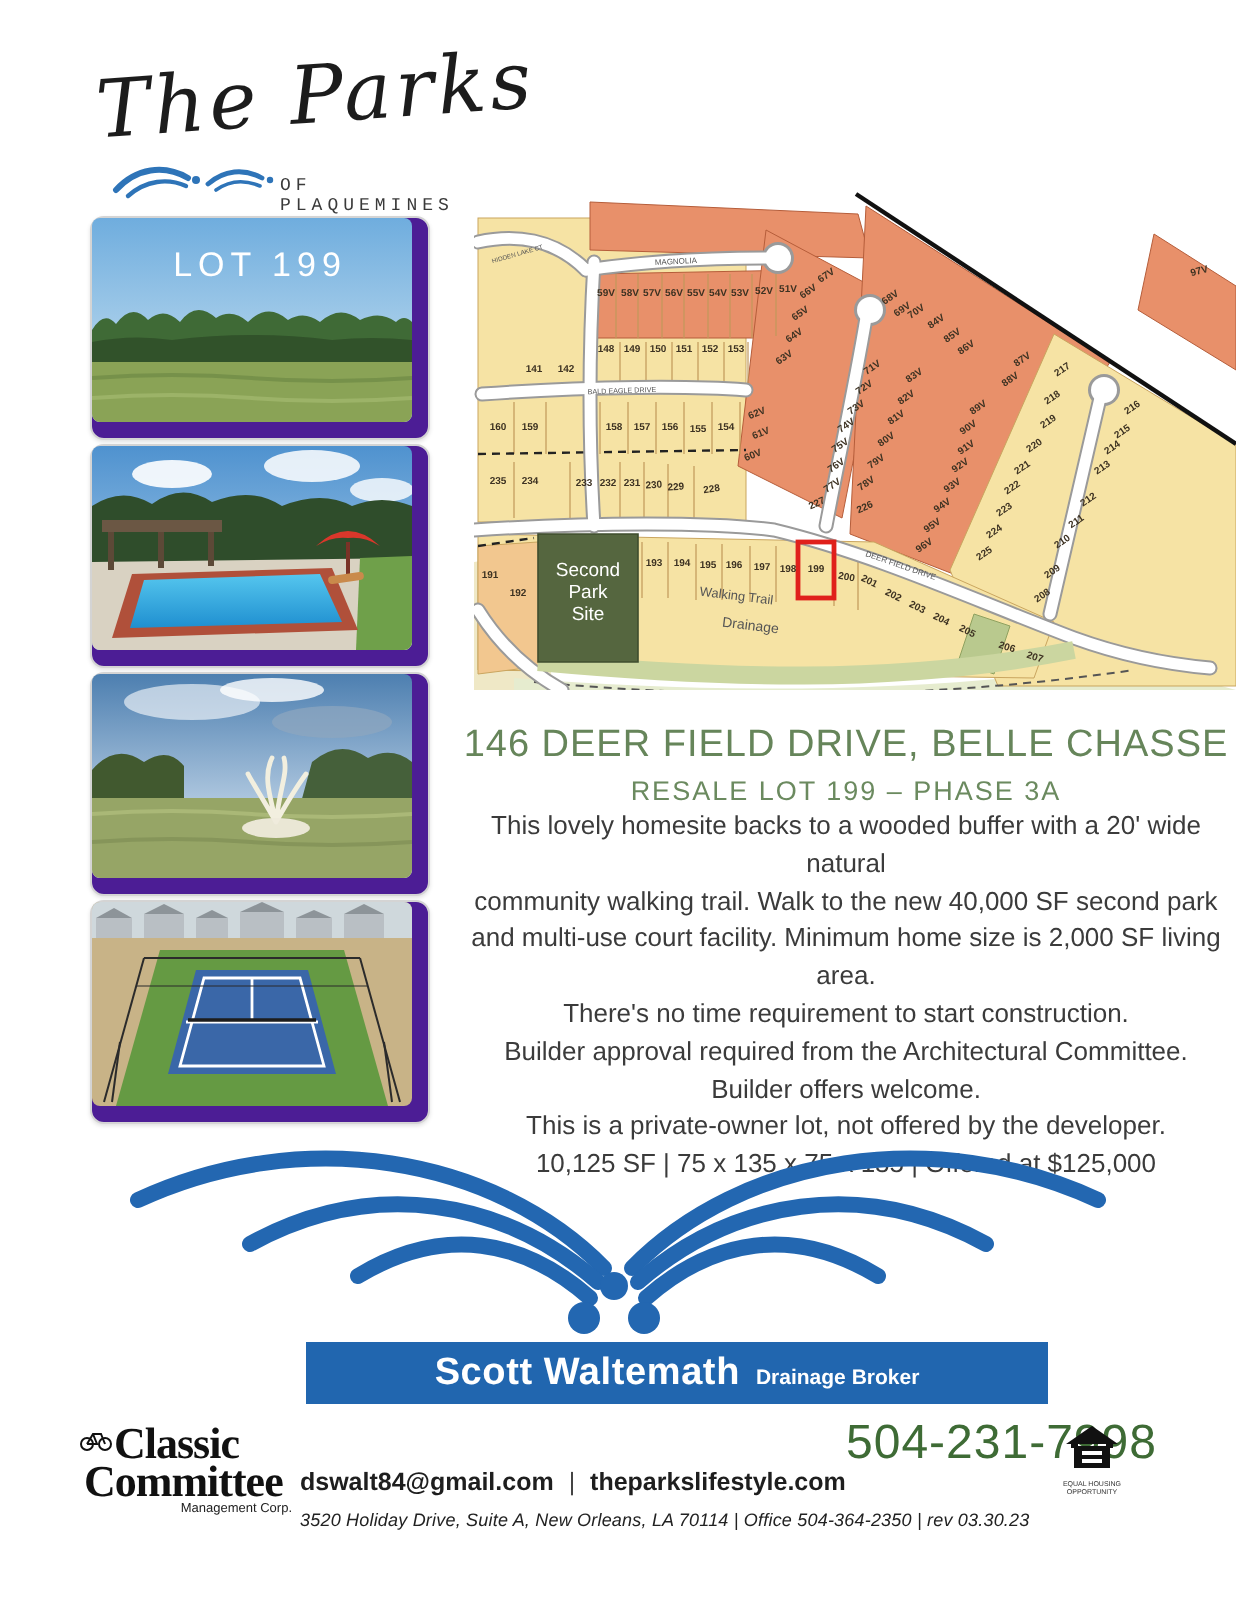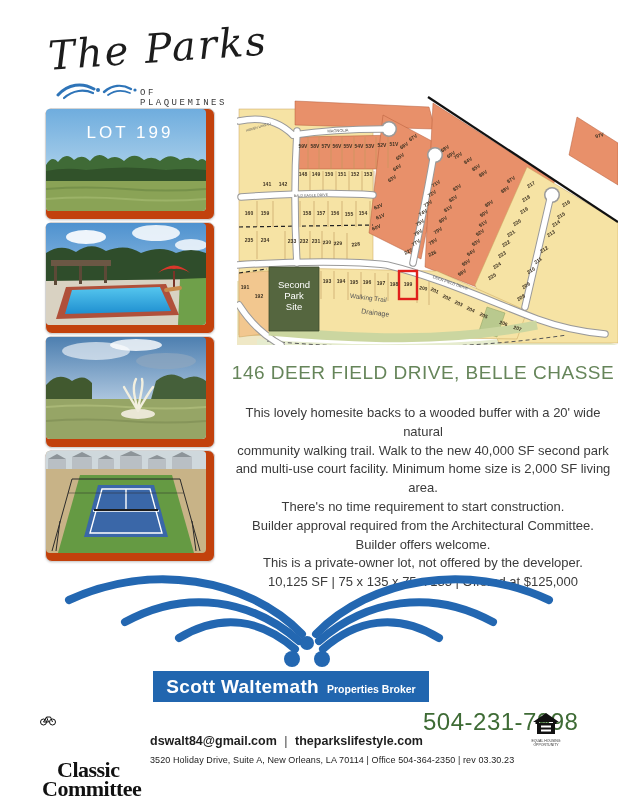--- a/index.html
+++ b/index.html
@@ -8,21 +8,21 @@
 
   
   .logo{position:absolute;left:48px;top:26px;width:195px;height:80px;}
   .logo-script{font-family:"DejaVu Serif","Liberation Serif",serif;font-style:italic;
                font-size:40px;color:#1c1c1c;letter-spacing:2px;transform:rotate(-4deg);
                white-space:nowrap;}
   .logo-sub{position:absolute;left:92px;top:62px;font-size:9px;letter-spacing:2.5px;color:#3a3a3a;font-family:Liberation Mono, monospace;}
   .logo-swoosh{position:absolute;left:8px;top:54px;}
 
   
-  .photo{position:absolute;left:45px;width:170px;height:112px;background:#c2410c;
+  .photo{position:absolute;left:45px;width:170px;height:112px;background:#4c1d95;
          border:1px solid #d4d4d4;border-radius:7px;padding:0;box-sizing:border-box;
          box-shadow:0 1px 2px rgba(0,0,0,.12);}
   .photo svg{display:block;border-radius:4px;}
   .lot-photo-label{position:absolute;top:14px;left:0;width:100%;text-align:center;
         color:#ffffff;font-size:17px;letter-spacing:3px;font-weight:500;}
 
   
   .map{position:absolute;left:237px;top:95px;width:381px;height:250px;}
   .lot-num{font-size:5px;font-weight:700;fill:#3d3222;text-anchor:middle;
            font-family:"Liberation Sans",sans-serif;}
@@ -33,37 +33,37 @@
   .headline{position:absolute;left:227px;top:362px;width:392px;text-align:center;}
   .headline .title{font-size:19px;letter-spacing:.5px;color:#66855a;font-weight:500;}
   .headline .subtitle{font-size:13.5px;letter-spacing:1px;color:#6b8a5f;margin-top:4px;font-weight:500;}
   .description{position:absolute;left:225px;top:404px;width:396px;text-align:center;}
   .desc-line{font-size:13px;line-height:18.8px;color:#3b3b3b;}
 
   
   .splash{position:absolute;left:55px;top:558px;}
 
   
-  .banner{position:absolute;left:153px;top:671px;width:276px;height:31px;background:#2166af;
+  .banner{position:absolute;left:153px;top:671px;width:371px;height:31px;background:#2166af;
           display:flex;align-items:center;justify-content:center;gap:8px;}
   .banner .agent-name{color:#fff;font-size:19px;font-weight:700;letter-spacing:.3px;}
   .banner .agent-role{color:#fff;font-size:10.5px;font-weight:700;padding-top:4px;}
 
   
   .brokerage{position:absolute;left:42px;top:712px;width:104px;
              font-family:"Liberation Serif",serif;color:#111;}
   .brokerage .l1{font-size:22px;font-weight:700;letter-spacing:-.5px;line-height:19px;}
   .brokerage .l2{font-size:22px;font-weight:700;letter-spacing:-.5px;line-height:19px;}
   .brokerage .l3{font-size:6.5px;text-align:right;font-family:"Liberation Sans",sans-serif;
                  color:#222;margin-top:1px;}
   .bike{position:absolute;left:-2px;top:2px;}
   .contact{position:absolute;left:150px;top:714px;width:380px;margin-top:20px;}
   .contact .line1{font-size:12.5px;font-weight:700;color:#1e1e1e;}
   .contact .line1 .sep{font-weight:400;color:#444;padding:0 4px;}
-  .contact .line2{font-size:9px;color:#222;margin-top:7px;letter-spacing:.1px;}
+  .contact .line2{font-size:9px;color:#222;margin-top:7px;letter-spacing:.1px;font-style:italic;}
   .phone{position:absolute;left:423px;top:708px;font-size:24px;color:#3e6b35;
          letter-spacing:.5px;font-weight:500;}
   .eho{position:absolute;left:528px;top:713px;text-align:center;width:36px;}
   .eho-text{font-size:3.5px;color:#333;line-height:4px;font-family:"Liberation Sans",sans-serif;}
 </style>
 </head>
 <body>
 
 <div class="page">
 
@@ -380,20 +380,21 @@
         <text x="221" y="210" class="lot-num" transform="rotate(26 221 210)">203</text>
         <text x="233" y="216" class="lot-num" transform="rotate(26 233 216)">204</text>
         <text x="246" y="222" class="lot-num" transform="rotate(26 246 222)">205</text>
         <text x="266" y="230" class="lot-num" transform="rotate(18 266 230)">206</text>
         <text x="280" y="235" class="lot-num" transform="rotate(18 280 235)">207</text>
       </g>
   </svg>
 
   <div class="headline">
     <div class="title">146 DEER FIELD DRIVE, BELLE CHASSE</div>
+    <div class="subtitle">RESALE LOT 199 – PHASE 3A</div>
   </div>
 
   <div class="description">
       <div class="desc-line">This lovely homesite backs to a wooded buffer with a 20' wide natural</div>
       <div class="desc-line">community walking trail.  Walk to the new 40,000 SF second park</div>
       <div class="desc-line">and multi-use court facility.  Minimum home size is 2,000 SF living area.</div>
       <div class="desc-line">There's no time requirement to start construction.</div>
       <div class="desc-line">Builder approval required from the Architectural Committee.</div>
       <div class="desc-line">Builder offers welcome.</div>
       <div class="desc-line">This is a private-owner lot, not offered by the developer.</div>
@@ -413,30 +414,30 @@
         <path d="M240,91 C207,62 167,54 124,80" stroke-width="8"></path>
       </g>
     </g>
     <circle cx="252" cy="85" r="7" fill="#2367b1"></circle>
     <circle cx="237" cy="101" r="8" fill="#2367b1"></circle>
     <circle cx="267" cy="101" r="8" fill="#2367b1"></circle>
   </svg>
 
   <div class="banner">
     <span class="agent-name">Scott Waltemath</span>
-    <span class="agent-role">Properties Broker</span>
+    <span class="agent-role">Drainage Broker</span>
   </div>
 
   <div class="brokerage">
     <svg class="bike" width="16" height="12" viewBox="0 0 16 12">
       <circle cx="3.5" cy="8" r="3" fill="none" stroke="#111" stroke-width="1"></circle>
       <circle cx="12.5" cy="8" r="3" fill="none" stroke="#111" stroke-width="1"></circle>
       <path d="M3.5,8 L6.5,3 L10.5,3 L12.5,8 M6.5,3 L8.5,8 L3.5,8" fill="none" stroke="#111" stroke-width="1"></path>
     </svg>
-    <div class="l1" style="padding-left:15px;margin-top:48px;">Classic</div>
+    <div class="l1" style="padding-left:15px;">Classic</div>
     <div class="l2">Committee</div>
     <div class="l3">Management Corp.</div>
   </div>
 
   <div class="contact">
     <div class="line1">
       <span>dswalt84@gmail.com</span>
       <span class="sep">|</span>
       <span>theparkslifestyle.com</span>
     </div>

